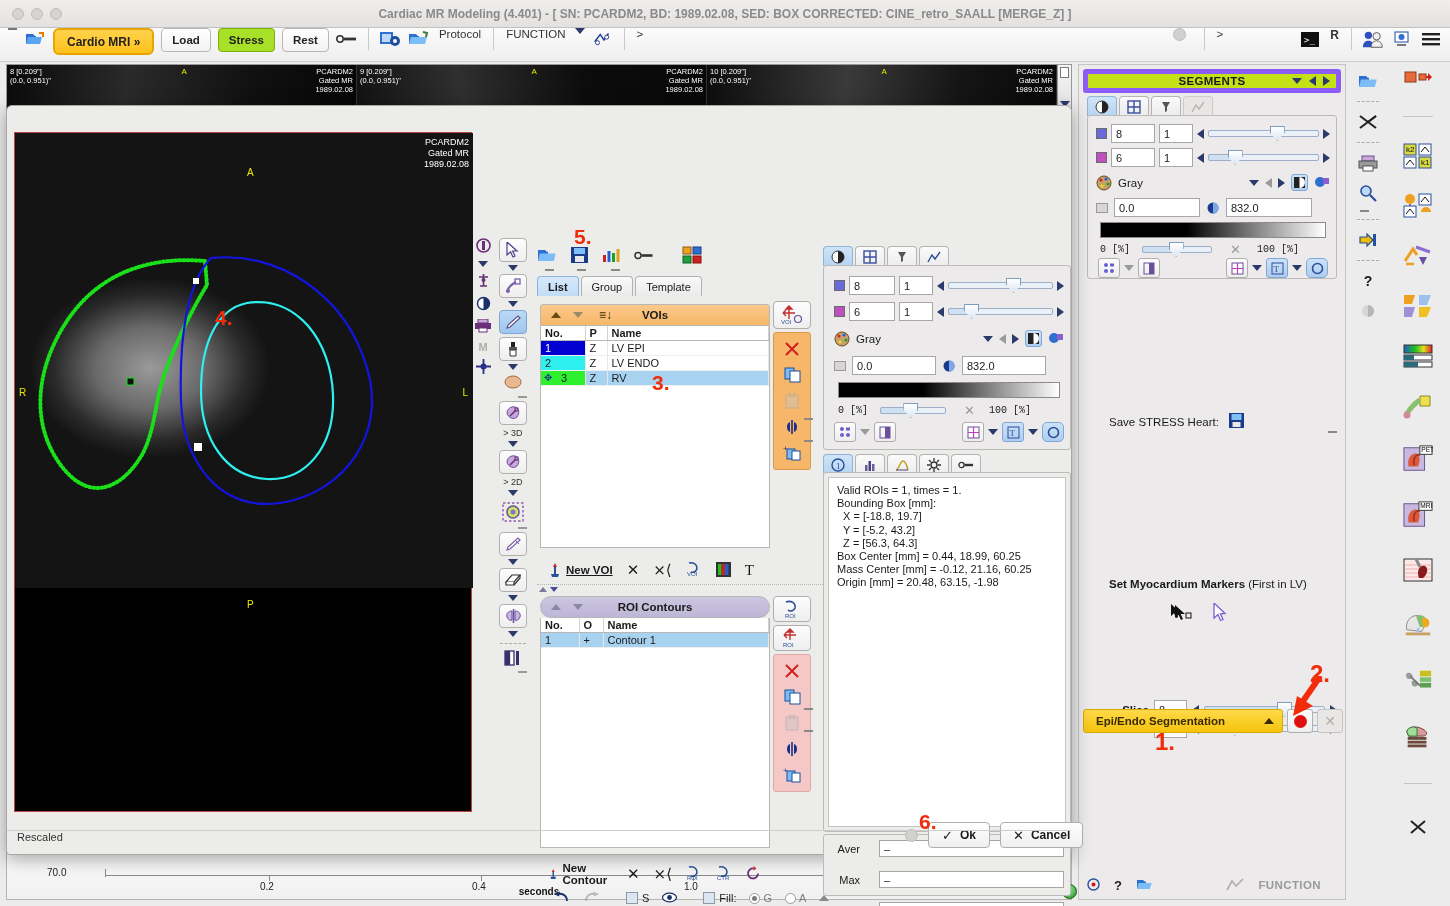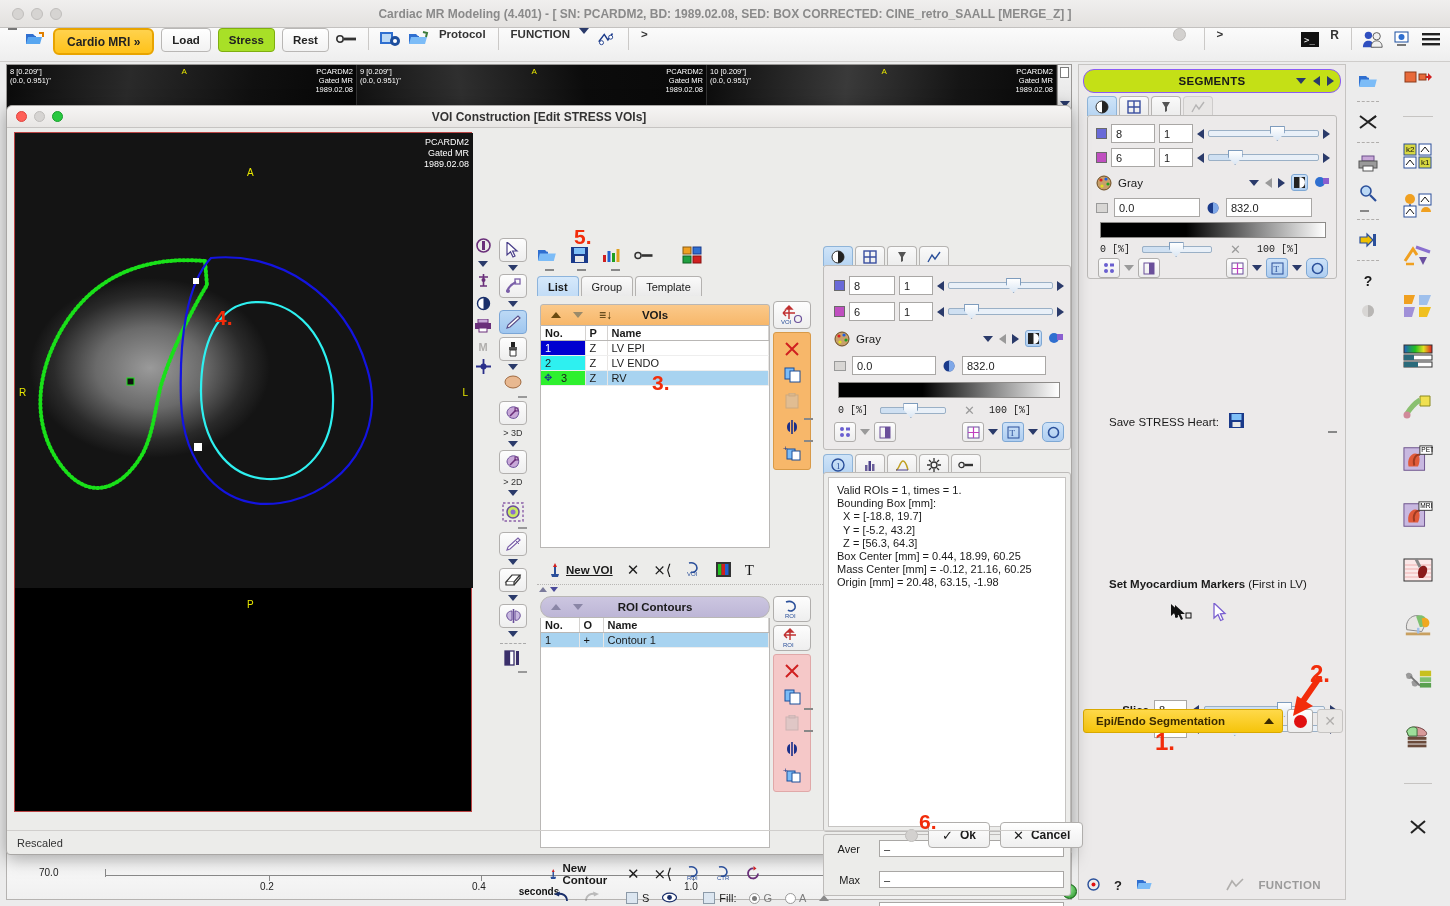--- a/index.html
+++ b/index.html
@@ -44,21 +44,21 @@
     cursor:pointer;
   }
   .tbtn.yellow {
     background:linear-gradient(#ffd24d,#ffc21a);
     border:2px solid #e8a400; border-radius:6px; height:27px;
     font-size:12px; padding:0 12px;
   }
   .tbtn.green { background:#a8e027; border-color:#7fae10; }
   .tsep { width:1px; height:22px; background:#cbc9c7; margin:0 3px; }
   .ticon { width:22px; height:22px; display:flex; align-items:center; justify-content:center; cursor:pointer; }
-  .flabel { font-size:11.5px; color:#333; padding:0 2px;font-weight:bold; }
+  .flabel { font-size:11.5px; color:#333; padding:0 2px; }
   .dash { width:9px; height:2px; background:#777; }
 
   
   #thumbrow {
     left:6px; top:64px; width:1066px; height:46px;
     background:#000; border:1px solid #9a9896;
     display:flex;
   }
   .thumb { flex:1; position:relative; border-right:1px solid #333; overflow:hidden; }
   .thumb .tlbl { position:absolute; left:3px; top:2px; color:#fff; font-size:7.5px; line-height:9px; }
@@ -77,21 +77,21 @@
   .axlabel { position:absolute; font-size:10px; color:#222; }
   .axtitle { position:absolute; bottom:2px; left:0; width:100%; text-align:center; font-size:10px; font-weight:bold; color:#111;}
 
   
   #rightpanel {
     left:1078px; top:64px; width:268px; height:836px;
     background:#eceaea; border:1px solid #c6c4c2;
   }
   #segheader {
     position:absolute; left:4px; top:4px; width:258px; height:24px;
-    background:#c4e016; border:1px solid #8b5cf6; border-radius:11px;
+    background:#c4e016; border:5px solid #8b5cf6; border-radius:3px;
     display:flex; align-items:center; justify-content:center;
     font-weight:bold; font-size:11.5px; letter-spacing:.3px;
   }
   #segheader .hicons { position:absolute; right:6px; display:flex; gap:7px; align-items:center;}
   .tabstrip { position:absolute; display:flex; gap:2px; }
   .tabbtn {
     width:30px; height:20px; border:1px solid #b6b4b2; border-bottom:none;
     border-radius:4px 4px 0 0; background:linear-gradient(#fafafa,#ececec);
     display:flex; align-items:center; justify-content:center; cursor:pointer;
   }
@@ -191,21 +191,21 @@
   .chk { width:12px; height:12px; border:1px solid #8c9aa8; background:#dce6f0; }
   .okbtn { height:26px; min-width:62px; padding:0 12px; border:1px solid #b0aeac; border-radius:4px;
            background:linear-gradient(#ffffff,#efefef); display:flex; align-items:center; justify-content:center;
            gap:7px; font-size:12px; font-weight:bold; cursor:pointer;}
 
   
   .annot { position:absolute; color:#f22c0a; font-weight:bold; font-size:21px; font-family:"Liberation Sans", sans-serif; }
   .annot.big { font-size:24px; }
 
   #statusbar { position:absolute; left:0; bottom:0; width:100%; height:24px;
-               border-top:1px solid #d0cecc; display:flex; align-items:center; padding-left:10px;
+               border-top:1px solid #d0cecc; display:flex; padding-left:10px;
                font-size:11px; color:#333; }
 </style>
 </head>
 <body>
 
 <div id="titlebar" class="abs">
   <div class="traffic">
     <div class="tl"></div>
     <div class="tl"></div>
     <div class="tl"></div>
@@ -317,21 +317,21 @@
   </div>
   <div class="thumbscroll">
     <div style="width:9px;height:11px;border:1px solid #7a7a7a;background:#fff;"></div>
     <div class="caret"></div>
   </div>
 </div>
 
 <div id="chartstrip" class="abs">
   <div id="chartaxis">
     <div style="position:absolute;left:98px;top:22px;right:12px;height:1px;background:#8a8a8a;"></div>
-    <div class="axlabel" style="left:32px;top:14px;">70.0</div>
+    <div class="axlabel" style="left:40px;top:14px;">70.0</div>
     <div style="position:absolute;left:98px;top:16px;width:1px;height:8px;background:#8a8a8a;"></div>
     <div style="position:absolute;left:262px;top:22px;width:1px;height:6px;background:#8a8a8a;"></div>
     <div class="axlabel" style="left:253px;top:28px;">0.2</div>
     <div style="position:absolute;left:474px;top:22px;width:1px;height:6px;background:#8a8a8a;"></div>
     <div class="axlabel" style="left:465px;top:28px;">0.4</div>
     <div style="position:absolute;left:686px;top:22px;width:1px;height:6px;background:#8a8a8a;"></div>
     <div class="axlabel" style="left:677px;top:28px;">1.0</div>
     <div style="position:absolute;left:898px;top:22px;width:1px;height:6px;background:#8a8a8a;"></div>
     <div class="axlabel" style="left:889px;top:28px;">0.8</div>
     <div class="axtitle">seconds</div>
@@ -754,28 +754,20 @@
   <div style="width:28px;height:1px;background:#c6c4c2;margin:8px 0;"></div>
   <div class="bigicon">
     <svg width="20" height="18" viewBox="0 0 20 18">
         <path d="M3 3 L17 15 M17 3 L3 15" stroke="#222" stroke-width="2"></path>
       </svg>
   </div>
 </div>
 
 <div id="voidlg" class="abs">
 
-  <div id="voihdr">
-    <div style="display:flex;gap:7px;margin-left:9px;">
-      <div class="tl2" style="background:#ff5f57;border:1px solid #e0443e;"></div>
-      <div class="tl2" style="background:#d6d4d2;border:1px solid #c0bebc;"></div>
-      <div class="tl2" style="background:#28c840;border:1px solid #17a02c;"></div>
-    </div>
-    <div class="vt">VOI Construction [Edit STRESS VOIs]</div>
-  </div>
 
   <div id="imgview">
     <div id="mrimg" style="background:
            radial-gradient(ellipse 120px 90px at 135px 235px, #9a9a9a 0%, #6a6a6a 45%, #2a2a2a 80%, #141414 100%),
            radial-gradient(ellipse 95px 105px at 255px 320px, #d6d6d6 0%, #b8b8b8 40%, #5a5a5a 78%, #1c1c1c 100%),
            radial-gradient(ellipse 180px 70px at 90px 40px, #4a4a4a 0%, #1a1a1a 70%),
            radial-gradient(ellipse 160px 60px at 330px 70px, #3a3a3a 0%, #111 75%),
            linear-gradient(160deg,#1a1a1a,#080808 60%,#0c0c0c);">
 
       <svg width="458" height="455" viewBox="0 0 458 455" style="position:absolute;left:0;top:0;">

